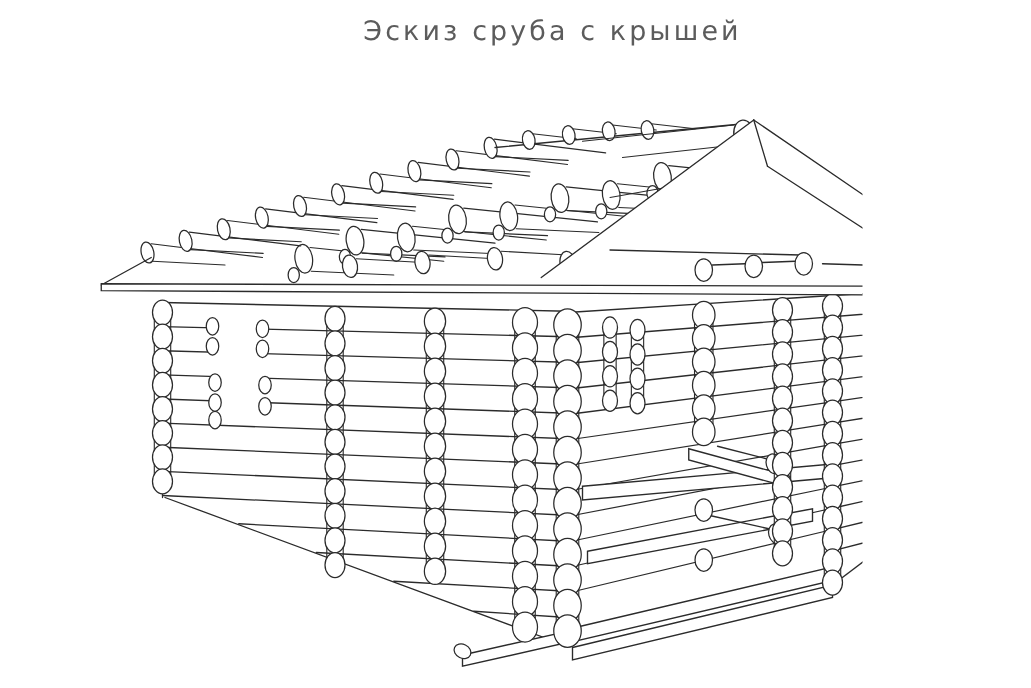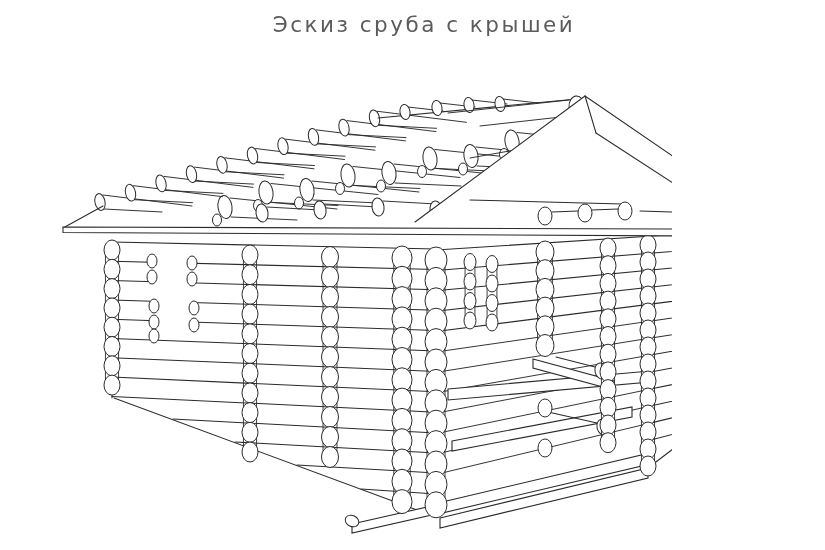--- a/index.html
+++ b/index.html
@@ -1,17 +1,17 @@
 <!DOCTYPE html>
 <html><head>
 <meta charset="utf-8">
 <style>
   html,body{margin:0;padding:0;background:#fff;}
   .page{position:relative;width:672px;height:550px;background:#fff;overflow:hidden;
-        font-family:"DejaVu Sans",sans-serif;}
+        font-family:"DejaVu Sans",sans-serif;margin-left:18px;}
   svg{display:block;}
   .title{font-family:"DejaVu Sans",sans-serif;letter-spacing:2.5px;}
 </style>
 </head>
 <body>
 
 <div class="page">
   <svg id="sketch" width="825" height="550" viewBox="0 0 825 550">
     <text id="titleText" class="title" x="424" y="32" text-anchor="middle" font-size="21.5" fill="#5c5c5c">Эскиз сруба с крышей</text>
   <g>

